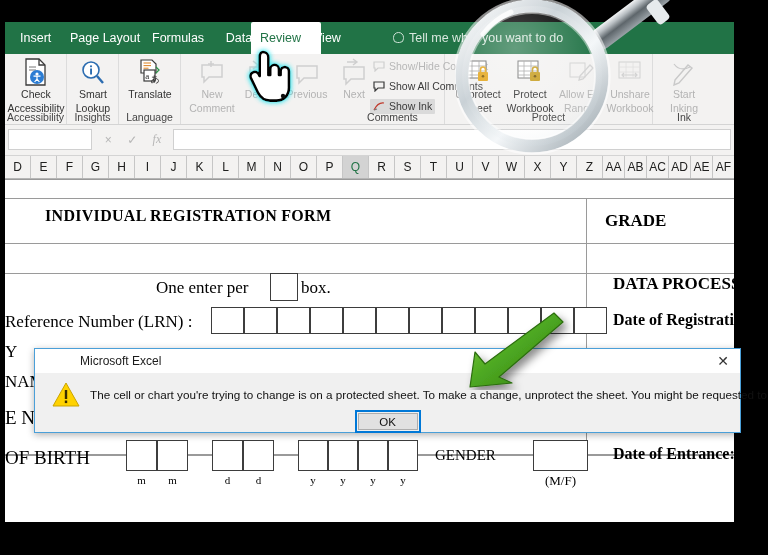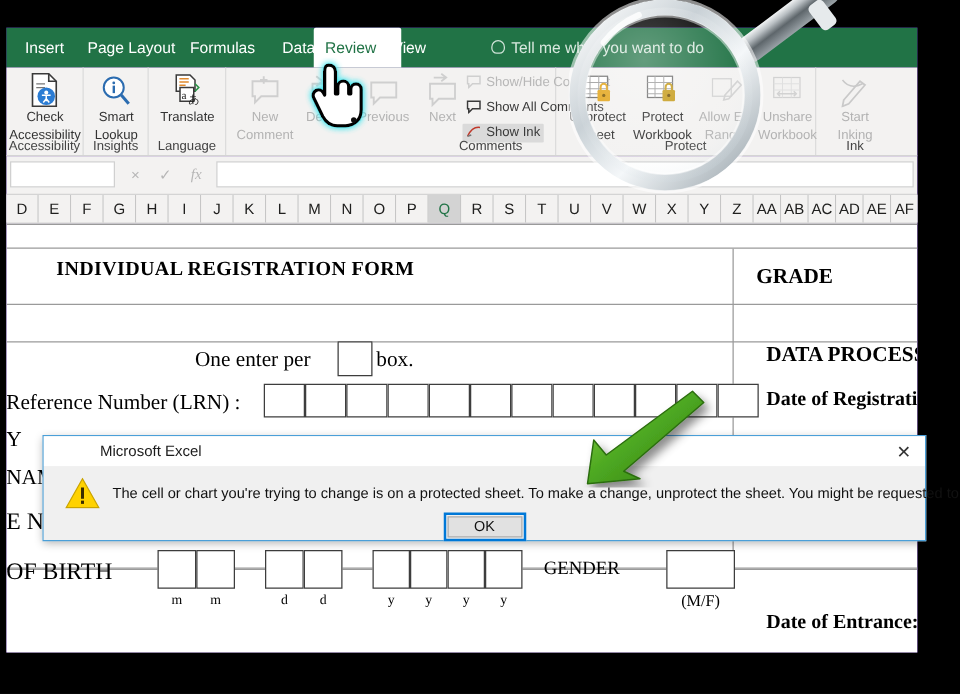--- a/index.html
+++ b/index.html
@@ -406,21 +406,21 @@
       <div class="tinylbl" style="left:121px;top:295px;width:31px;">m</div>
       <div class="tinylbl" style="left:152px;top:295px;width:31px;">m</div>
       <div class="tinylbl" style="left:207px;top:295px;width:31px;">d</div>
       <div class="tinylbl" style="left:238px;top:295px;width:31px;">d</div>
       <div class="tinylbl" style="left:293px;top:295px;width:30px;">y</div>
       <div class="tinylbl" style="left:323px;top:295px;width:30px;">y</div>
       <div class="tinylbl" style="left:353px;top:295px;width:30px;">y</div>
       <div class="tinylbl" style="left:383px;top:295px;width:30px;">y</div>
       <div class="tinylbl" style="left:528px;top:294px;width:55px;font-size:13px;">(M/F)</div>
 
-      <div class="ftxt" style="left:608px;top:266px;font-size:16px;font-weight:bold;margin-top:44px;">Date of Entrance:</div>
+      <div class="ftxt" style="left:608px;top:266px;font-size:16px;font-weight:bold;">Date of Entrance:</div>
     </div>
   </div>
 
   <div id="dlg">
     <div class="tbar">
       <div class="dtitle">Microsoft Excel</div>
       <div class="dclose">✕</div>
     </div>
     <div class="dbody">
       <div class="warn">

